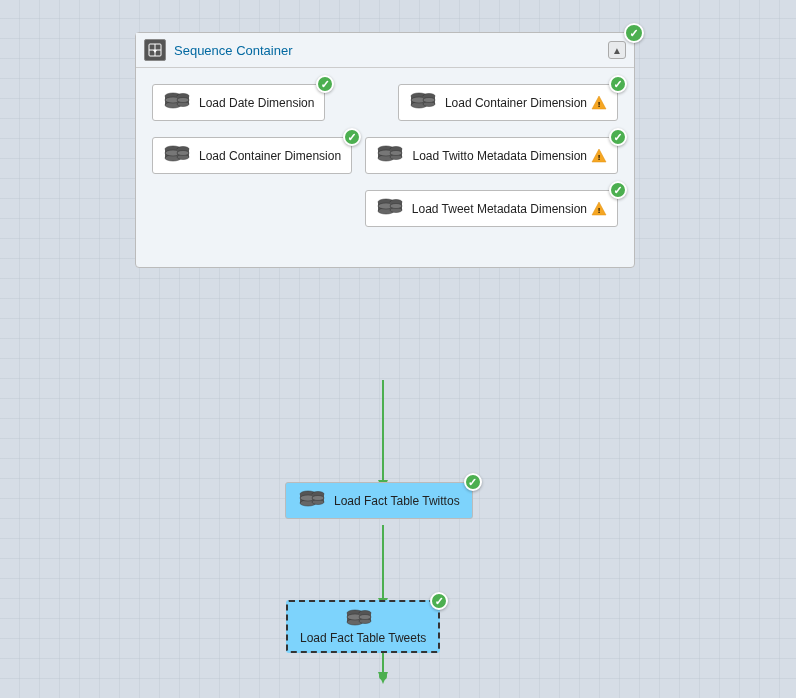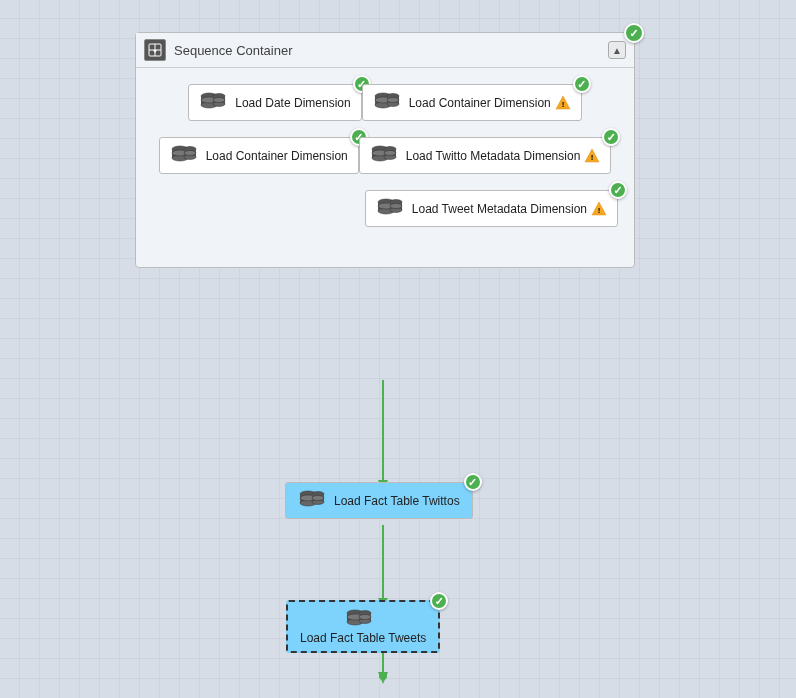--- a/index.html
+++ b/index.html
@@ -57,21 +57,21 @@
       justify-content: center;
       margin-right: 8px;
       flex-shrink: 0;
     }
     .container-title-icon svg {
       width: 14px;
       height: 14px;
     }
     .container-title-text {
       font-size: 13px;
-      color: #404040;
+      color: #0369a1;
       flex: 1;
     }
     .container-collapse-btn {
       width: 18px;
       height: 18px;
       border: 1px solid #aaa;
       border-radius: 3px;
       background: #e8eaec;
       display: flex;
       align-items: center;
@@ -152,21 +152,21 @@
       left: 0;
       width: 796px;
       height: 698px;
       pointer-events: none;
     }
     .container-grid {
       padding: 16px 16px 24px 16px;
     }
     .grid-row {
       display: flex;
-      justify-content: center;
+      justify-content: space-between;
       margin-bottom: 16px;
     }
   </style>
 </head>
 <body>
 
 <svg class="connections-svg" xmlns="http://www.w3.org/2000/svg">
 
   <line x1="383" y1="380" x2="383" y2="480" stroke="#4caf50" stroke-width="2"></line>
   <polygon points="383,490 378,480 388,480" fill="#4caf50"></polygon>

